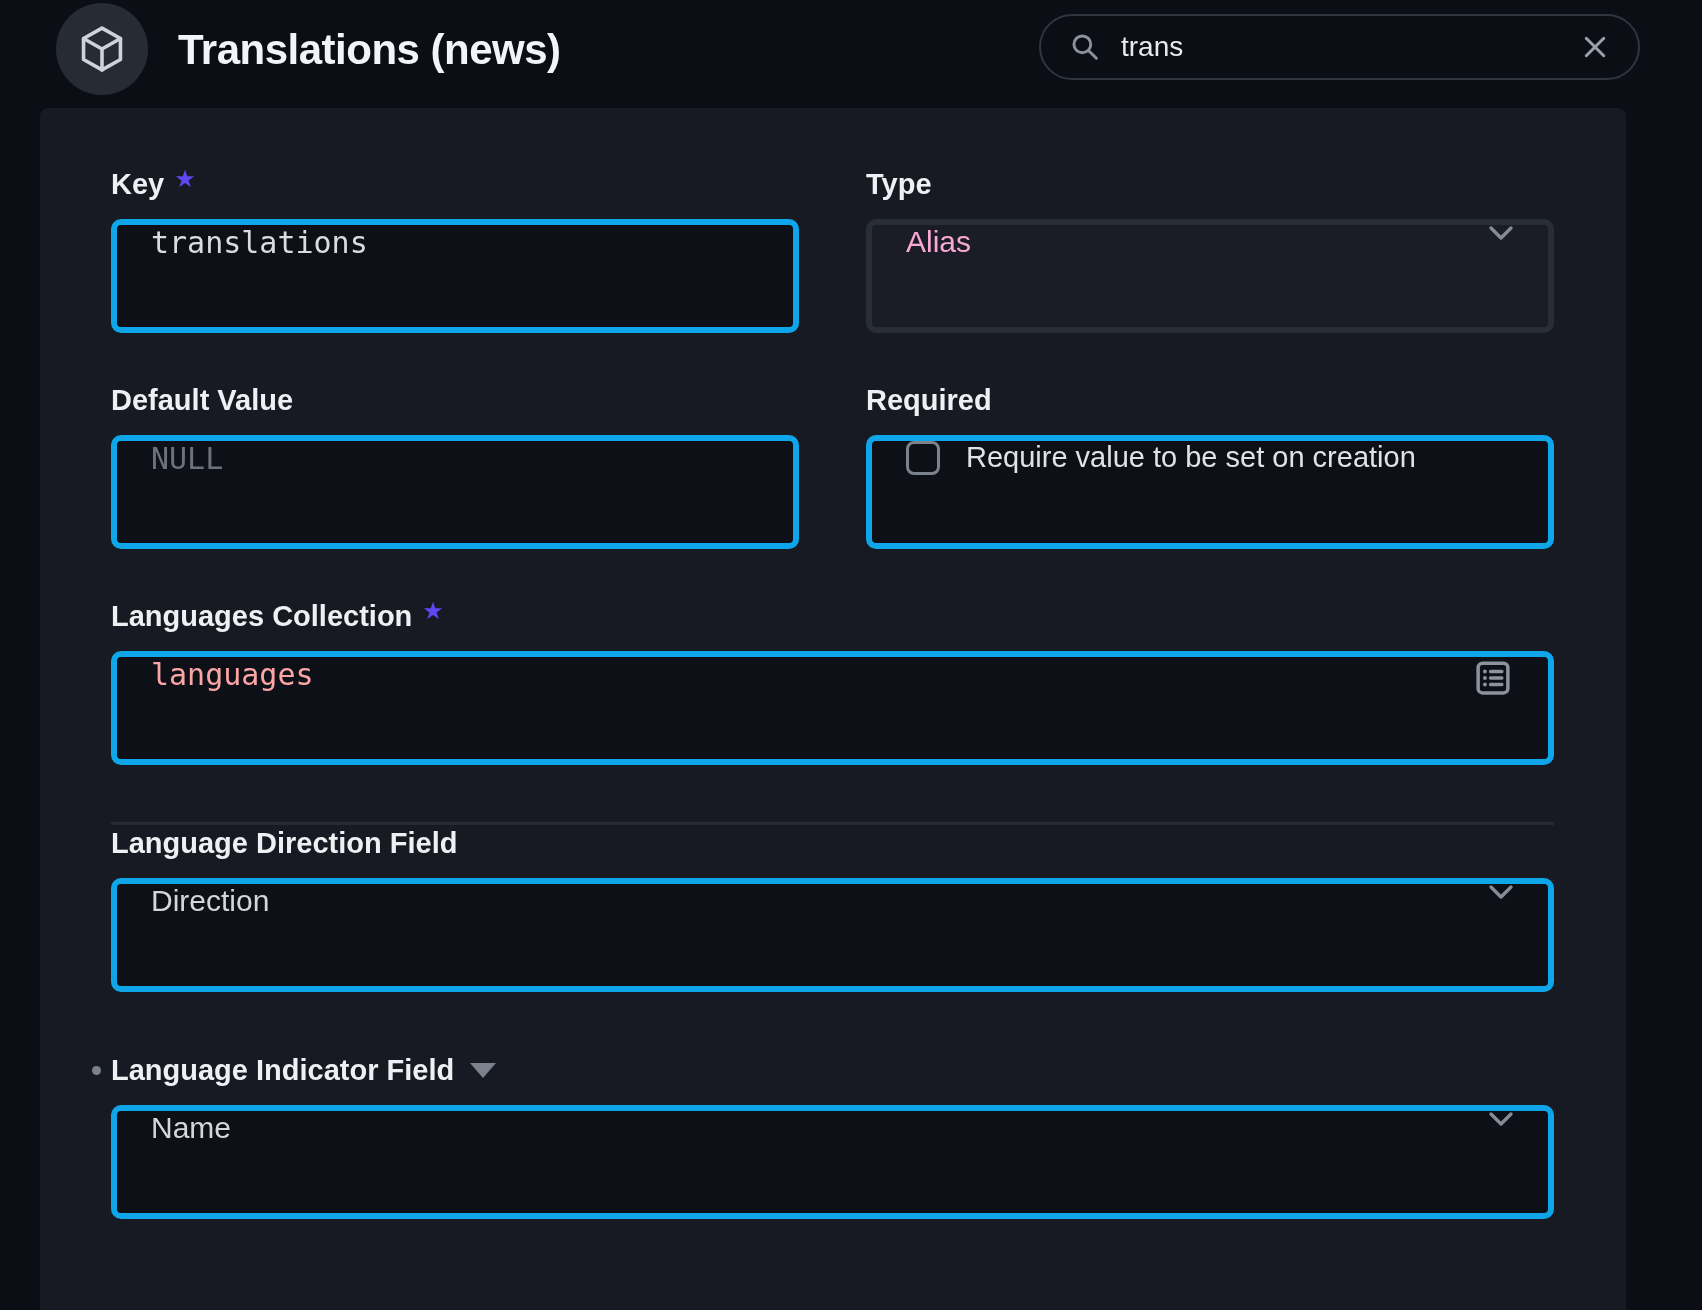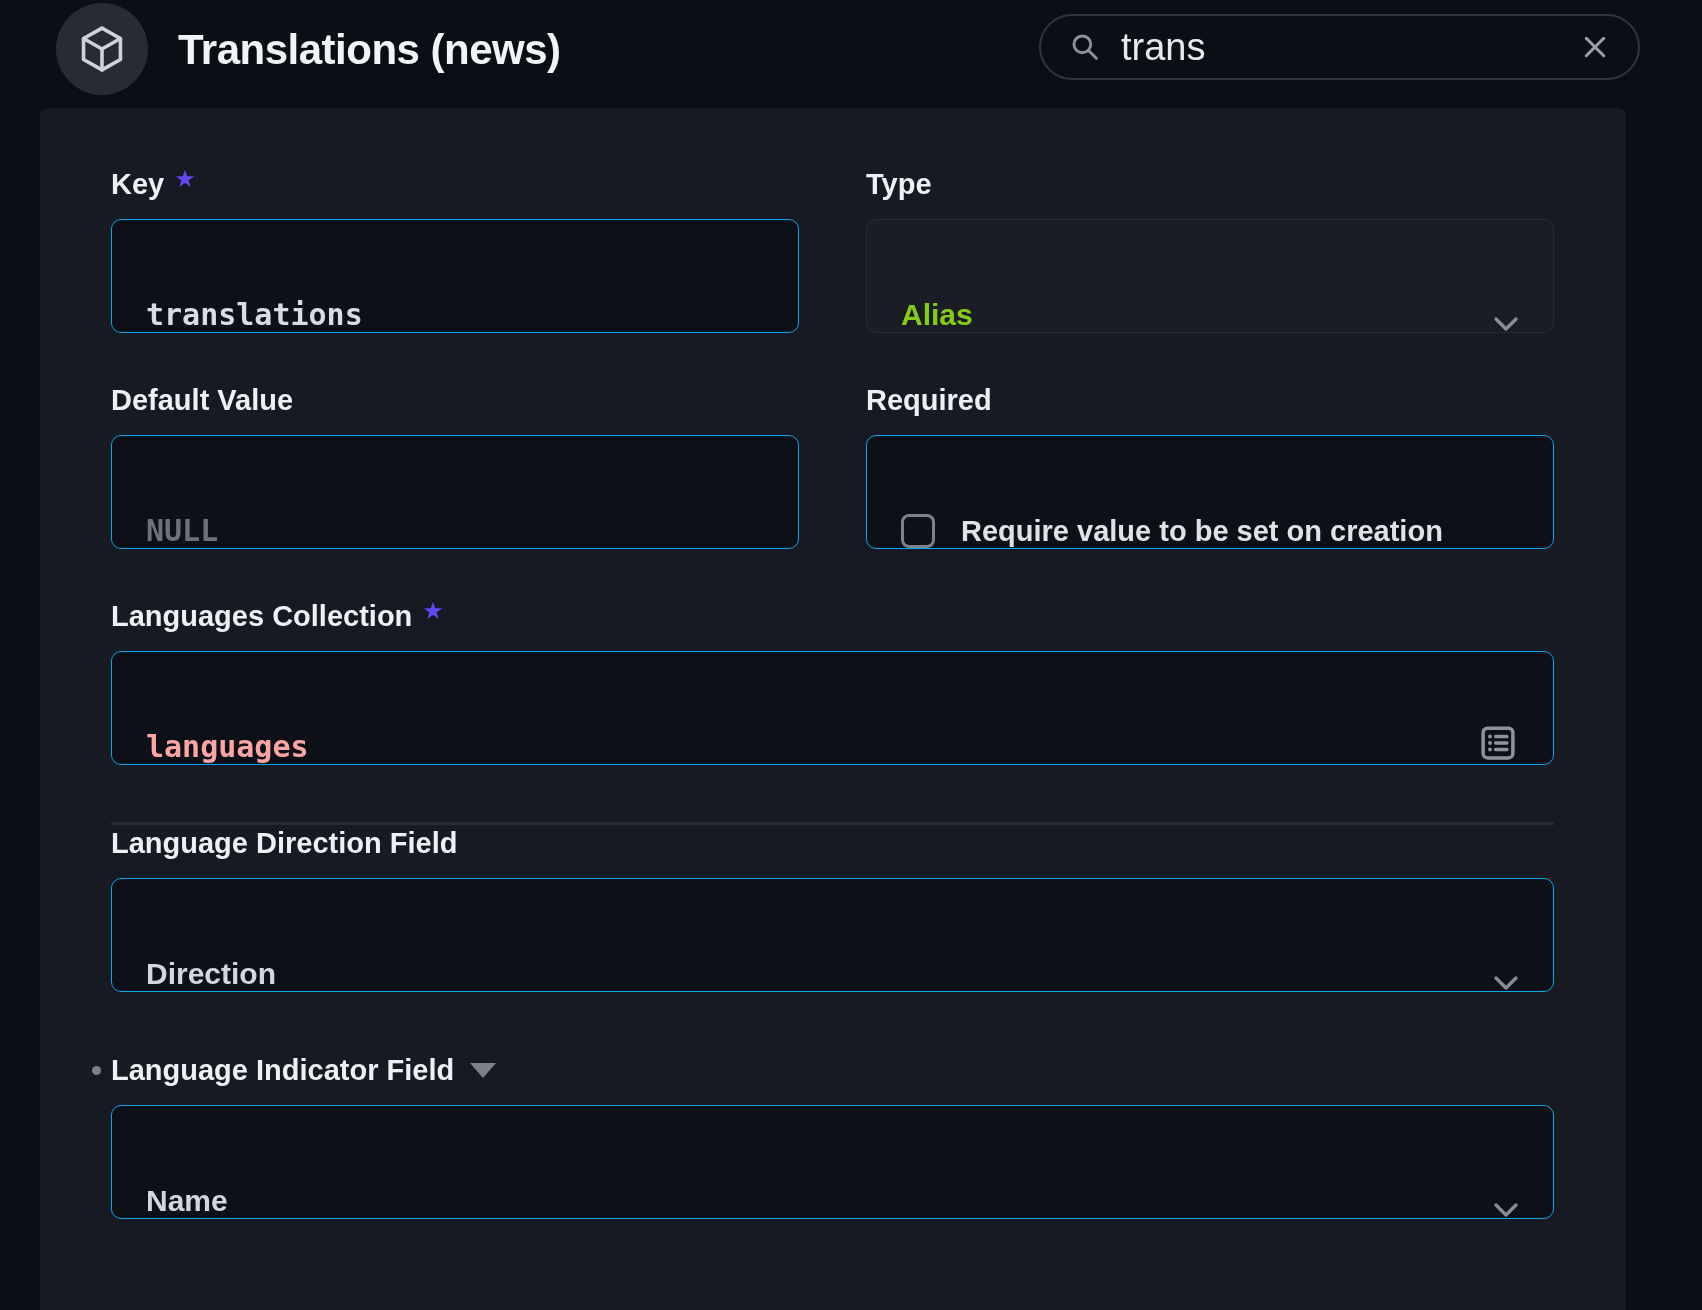--- a/index.html
+++ b/index.html
@@ -8,42 +8,42 @@
 
   
   .header { position:absolute; top:0; left:0; width:1702px; height:108px; }
   .avatar { position:absolute; left:56px; top:3px; width:92px; height:92px; border-radius:50%;
             background:#272b33; display:flex; align-items:center; justify-content:center; }
   .page-title { position:absolute; left:178px; top:0; height:100px; display:flex; align-items:center;
                 font-size:42px; font-weight:700; color:#f2f4f7; letter-spacing:-0.5px; }
   .search { position:absolute; right:62px; top:14px; width:601px; height:66px;
             border:2px solid #30363f; border-radius:34px; display:flex; align-items:center;
             padding:0 28px; gap:20px; background:transparent; }
-  .search-value { flex:1; font-size:38px; color:#e8eaee; }
+  .search-value { flex:1; font-size:28px; color:#e8eaee; }
 
   
   .panel { position:absolute; left:40px; top:108px; width:1586px; height:1202px;
            background:#171a22; border-radius:8px 8px 0 0; }
   .content { padding:58px 72px 0 71px; }
   .grid2 { display:grid; grid-template-columns:1fr 1fr; column-gap:67px; }
 
   .field { margin-bottom:49px; }
   .field-label { display:flex; align-items:center; font-size:29px; font-weight:700;
                  color:#eef1f4; line-height:36px; margin-bottom:17px; }
   .star { color:#6246f1; font-size:24px; margin-left:10px; position:relative; top:-5px; font-weight:400; }
 
-  .input { height:114px; background:#0d1016; border:1px solid #0ea5e9; border-radius:10px;
-           display:flex; align-items:flex-end; padding:0 34px; font-size:30px;font-weight:bold; }
+  .input { height:114px; background:#0d1016; border:6px solid #0ea5e9; border-radius:10px;
+           display:flex; align-items:flex-start; padding:0 34px; font-size:30px; }
   .mono { font-family:"DejaVu Sans Mono", monospace; }
   .value-light { color:#d9dde3; }
   .value-sans { color:#d3d7dd; }
   .placeholder { color:#6b727c; }
   .select { justify-content:space-between; cursor:pointer; }
   .select-disabled { background:#1a1d25; border-color:#282d36; }
-  .select-disabled .sel-value { color:#84cc16; }
+  .select-disabled .sel-value { color:#f9a8d4; }
 
   .check-row { gap:26px; }
   .checkbox { width:34px; height:34px; border:3px solid #7b828c; border-radius:8px; flex:none; }
   .check-label { font-size:29px; color:#dfe3e8; }
 
   .accent-value { color:#fca5a5; }
 
   .divider { height:3px; background:#262b33; margin-top:57px; }
   .after-divider { margin-top:60px; }
 

